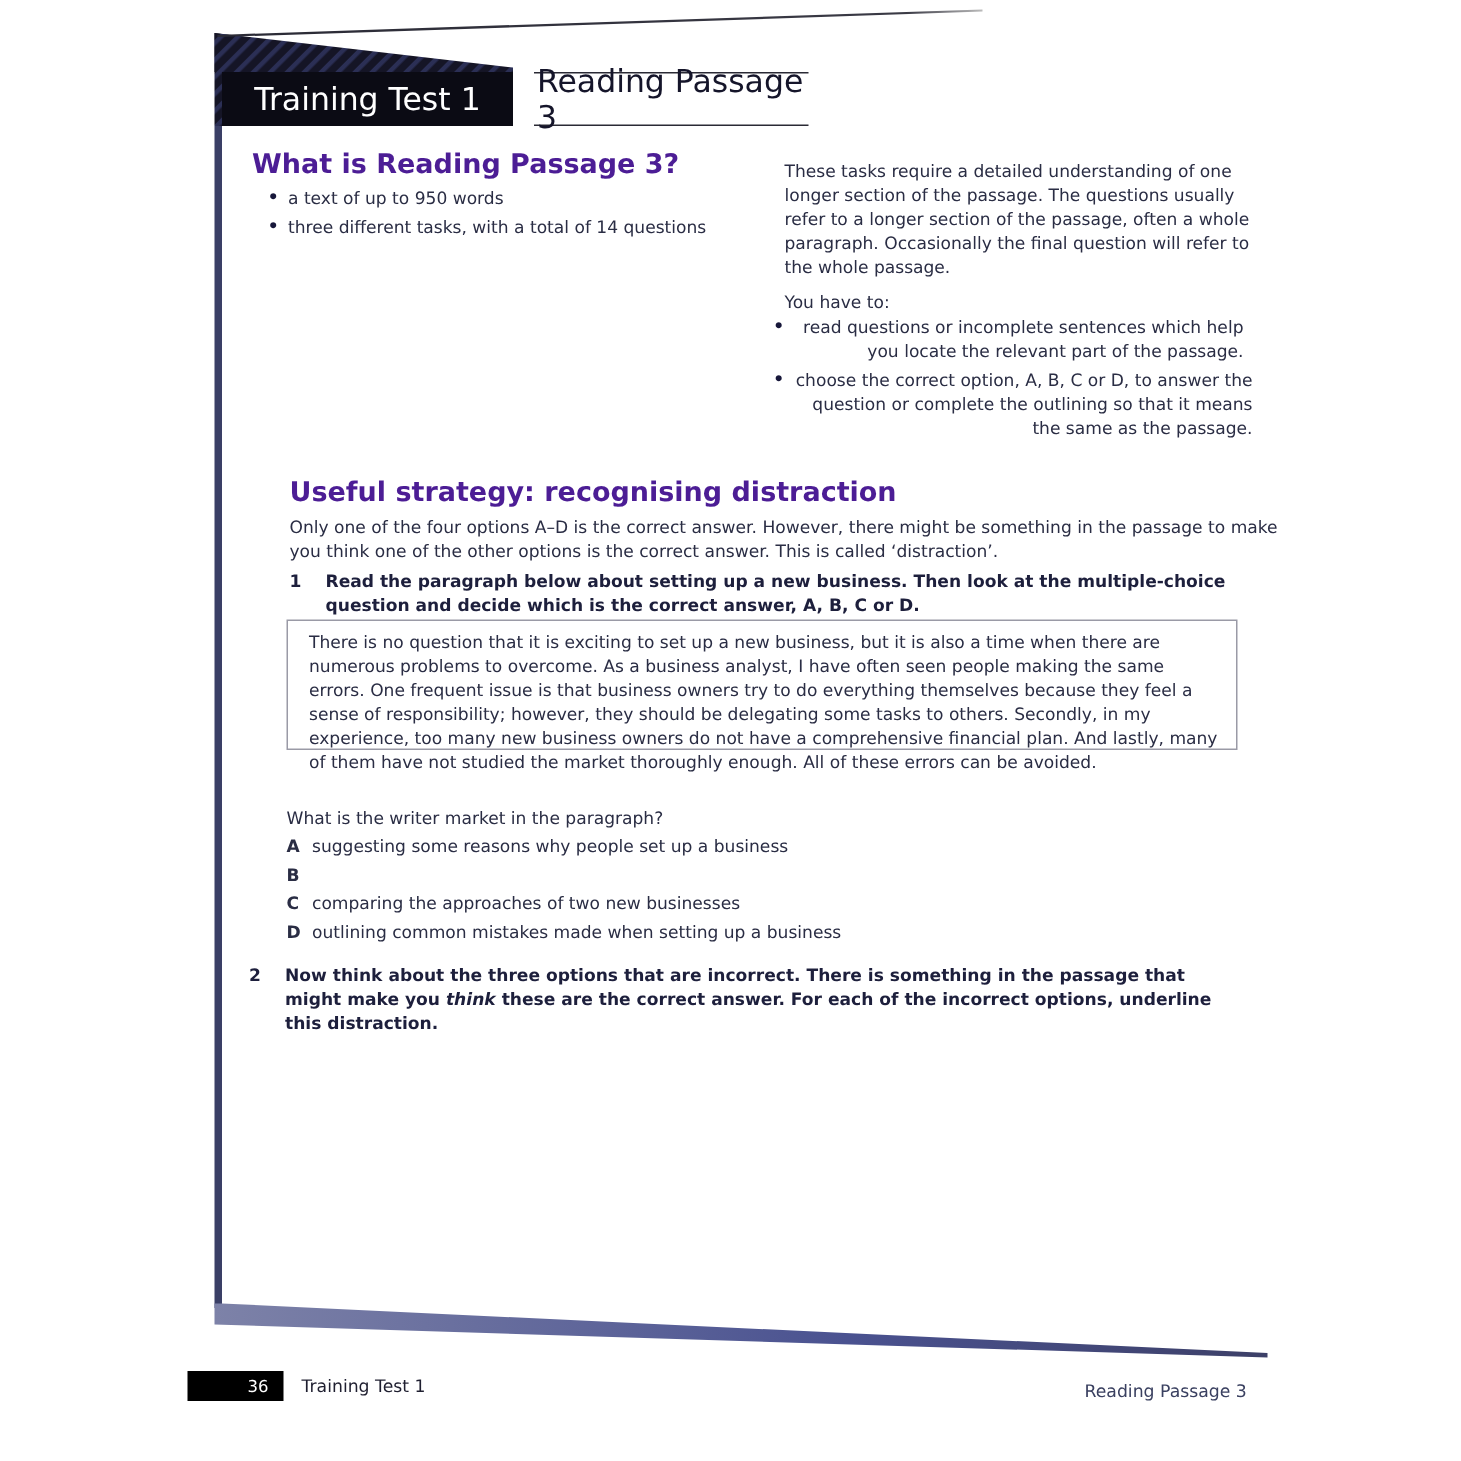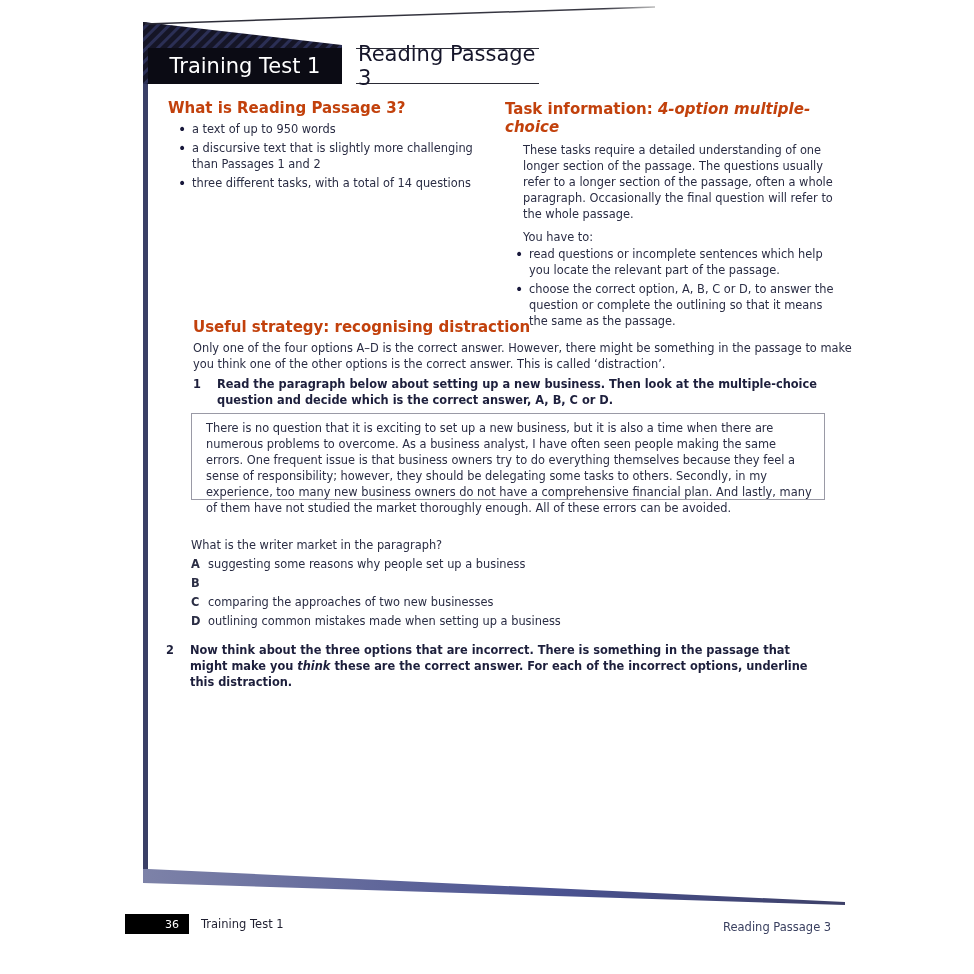--- a/index.html
+++ b/index.html
@@ -8,32 +8,32 @@
     .frame-svg { position:absolute; left:0; top:0; width:974px; height:974px; pointer-events:none; }
 
     .header-black { position:absolute; left:148px; top:48px; width:194px; height:36px; background:#0b0b14;
       color:#ffffff; font-size:21px; display:flex; align-items:center; justify-content:center;
       font-family:"DejaVu Sans", sans-serif; letter-spacing:0px; }
     .header-passage { position:absolute; left:356px; top:48px; width:183px; height:36px;
       border-top:1.5px solid #2a2a35; border-bottom:1.5px solid #2a2a35; box-sizing:border-box;
       font-family:"DejaVu Sans", sans-serif; font-size:21px; color:#15152a; display:flex; align-items:center;
       padding-left:2px; }
 
-    .h-bold { font-family:"DejaVu Sans", sans-serif; font-weight:bold; font-size:15px; color:#c2410c; }
+    .h-bold { font-family:"DejaVu Sans", sans-serif; font-weight:bold; font-size:18px; color:#4c1d95; }
     .body-text { font-family:"DejaVu Sans", sans-serif; font-size:11.4px; line-height:16px; color:#2a2d44; }
 
     .left-col { position:absolute; left:168px; top:99px; width:320px; }
     .left-col ul { margin:4px 0 0 0; padding:0 0 0 24px; list-style:none; }
     .left-col li { position:relative; margin-bottom:3px; }
     .left-col li::before, .right-col li::before { content:"\2022"; position:absolute; left:-14px; top:0; font-size:14px; color:#17173a; }
 
     .right-col { position:absolute; left:505px; top:100px; width:330px; }
     .right-col p { margin:6px 0 0 18px; }
     .right-col ul { margin:1px 0 0 0; padding:0 0 0 24px; list-style:none; }
-    .right-col li { position:relative; margin-bottom:3px; }
+    .right-col li { position:relative; margin-bottom:3px;text-align:right; }
     .task-italic { font-style:italic; }
 
     .strategy { position:absolute; left:159px; top:318px; width:660px;margin-left:34px; }
     .strategy p { margin:4px 0 0 0; }
     .q-item { display:flex; margin-top:4px; font-weight:bold; color:#1d1f3c; }
     .q-num { width:24px; flex-shrink:0; }
     .passage-box { position:absolute; left:191px; top:413px; width:634px; height:87px; box-sizing:border-box;
       border:1px solid #9a9aa6; padding:6px 12px 0 14px; }
     .question-block { position:absolute; left:191px; top:537px; width:420px; }
     .opt { display:flex; margin-top:3px; }
@@ -77,29 +77,25 @@
   <polygon points="143,869 148,869 845,902 845,905 143,883" fill="url(#bottomband)"></polygon>
 </svg>
 
 <div class="header-black">Training Test 1</div>
 <div class="header-passage">Reading Passage 3</div>
 
 <div class="left-col">
   <div class="h-bold">What is Reading Passage 3?</div>
   <ul class="body-text">
     <li>a text of up to 950 words</li>
-    <li style="width:285px">a discursive text that is slightly more challenging than Passages 1 and 2</li>
     <li>three different tasks, with a total of 14 questions</li>
   </ul>
 </div>
 
 <div class="right-col">
-  <div class="h-bold">
-    <span>Task information: </span><span class="task-italic">4-option multiple-choice</span>
-  </div>
   <p class="body-text" style="width:318px">These tasks require a detailed understanding of one longer section of the passage. The questions usually refer to a longer section of the passage, often a whole paragraph. Occasionally the final question will refer to the whole passage.</p>
   <p class="body-text" style="margin-top:7px">You have to:</p>
   <ul class="body-text">
     <li style="width:300px">read questions or incomplete sentences which help you locate the relevant part of the passage.</li>
     <li>choose the correct option, A, B, C or D, to answer the question or complete the outlining so that it means the same as the passage.</li>
   </ul>
 </div>
 
 <div class="strategy">
   <div class="h-bold">Useful strategy: recognising distraction</div>

